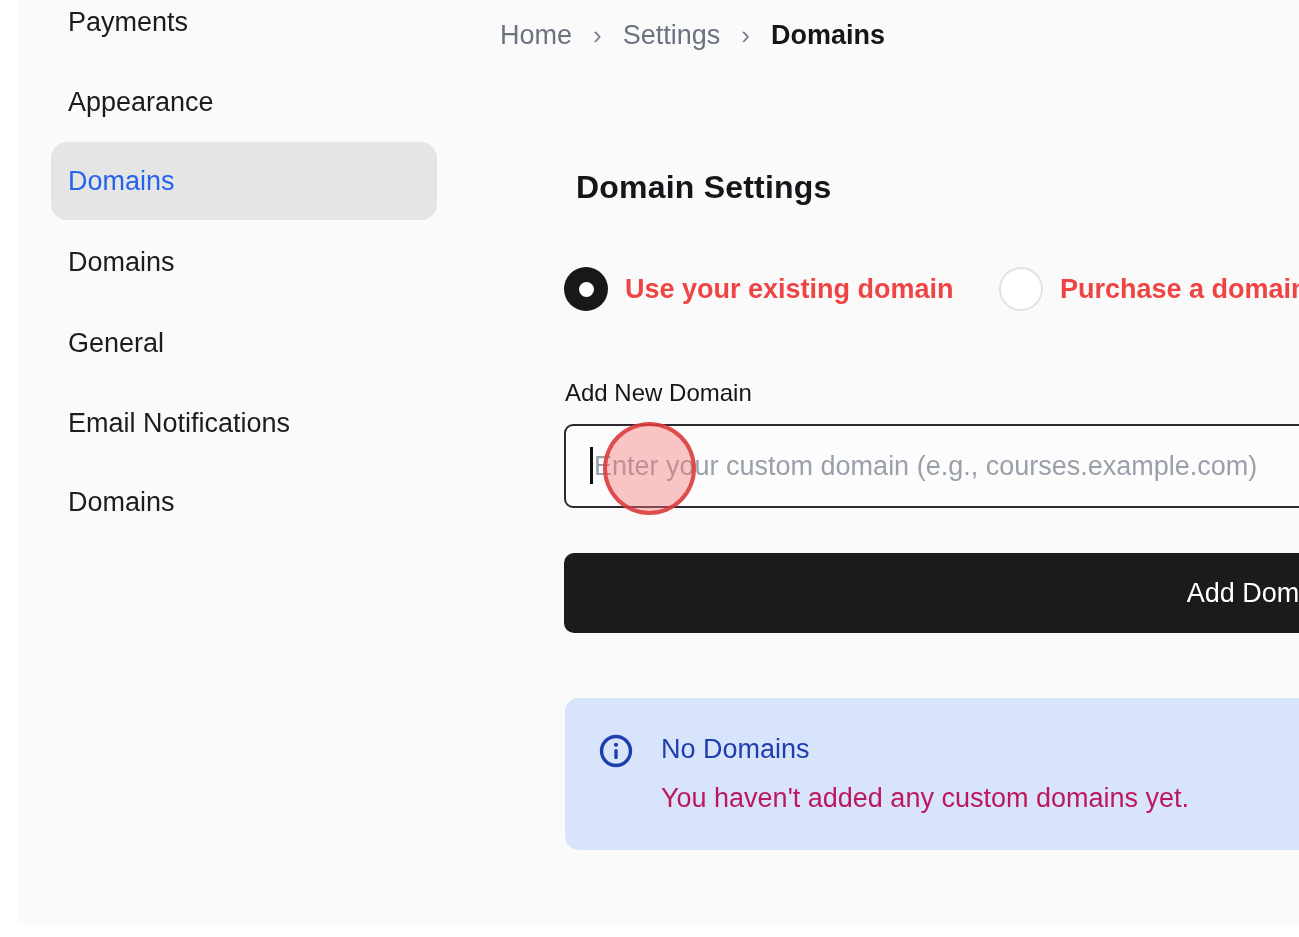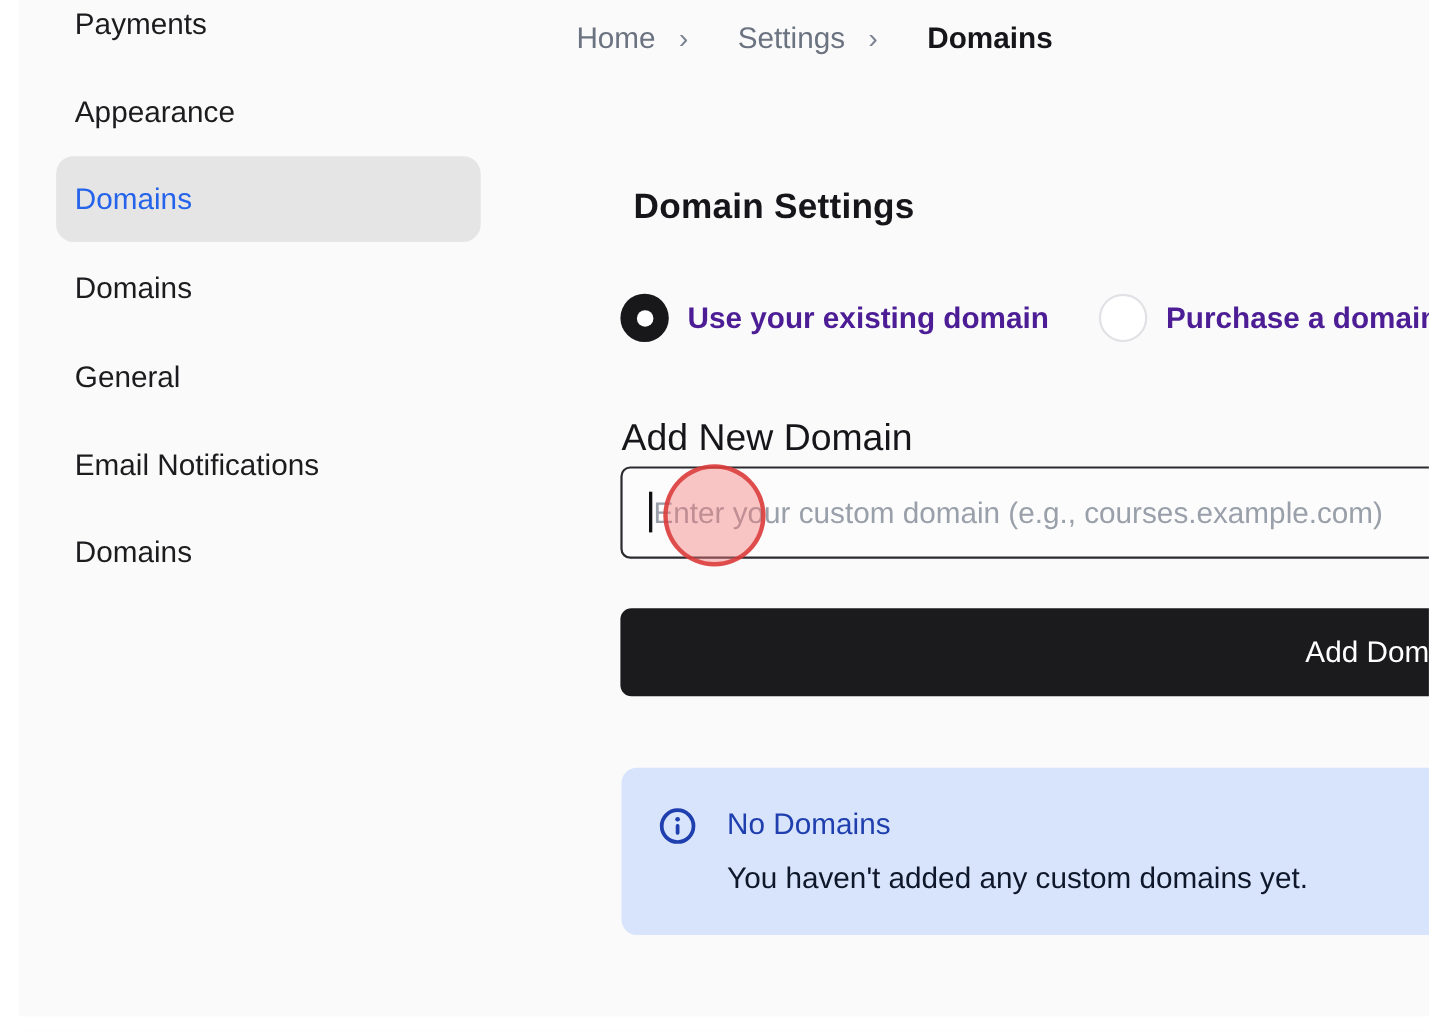--- a/index.html
+++ b/index.html
@@ -25,21 +25,21 @@
     border-radius: 16px; cursor: pointer;
   }
   .side-item.active { background: #e5e5e6; color: #2563eb; }
 
   
   .breadcrumb {
     position: absolute; left: 500px; top: 16px; height: 38px;
     display: flex; align-items: center; gap: 21px;
     font-size: 27px; z-index: 2; white-space: nowrap;
   }
-  .crumb { color: #6b7280; cursor: pointer; margin-left: 24px; }
+  .crumb { color: #6b7280; cursor: pointer; }
   .crumb-sep { color: #7b8290; font-size: 26px; }
   .crumb.current { color: #16161a; font-weight: 600; cursor: default; }
 
   
   .content { position: absolute; left: 564px; top: 0; width: 1394px; z-index: 1; }
 
   .page-title {
     position: absolute; left: 1px; top: 158px;
     font-size: 32px; font-weight: 700; color: #16161a; margin: 11px;
     letter-spacing: 0.2px;
@@ -52,25 +52,25 @@
   .radio-circle {
     width: 44px; height: 44px; border-radius: 50%;
     box-sizing: border-box; flex: 0 0 auto;
     display: flex; align-items: center; justify-content: center;
   }
   .radio-circle.selected { background: #18181b; }
   .radio-circle.selected::after {
     content: ""; width: 15px; height: 15px; border-radius: 50%; background: #ffffff;
   }
   .radio-circle.unselected { background: #ffffff; border: 2px solid #e2e2e6; }
-  .radio-label { font-size: 27px; font-weight: 600; color: #4c1d95; white-space: nowrap; }
+  .radio-label { font-size: 27px; font-weight: 600; color: #ef4444; white-space: nowrap; }
 
   .field-label {
     position: absolute; left: 1px; top: 379px;
-    font-size: 34px; font-weight: 500; color: #16161a;
+    font-size: 24px; font-weight: 500; color: #16161a;
   }
 
   .domain-input {
     position: absolute; left: 0; top: 424px;
     width: 1394px; height: 84px; box-sizing: border-box;
     border: 2px solid #2b2b30; border-radius: 9px;
     background: #fcfcfc;
     padding: 0 0 0 28px;
     font-family: "Liberation Sans", sans-serif;
     font-size: 27px; color: #16161a;
@@ -97,21 +97,21 @@
     width: 1394px; height: 152px;
     background: #d7e4fc; border-radius: 14px;
   }
   .info-icon { position: absolute; left: 34px; top: 36px; width: 34px; height: 34px; }
   .info-title {
     position: absolute; left: 96px; top: 36px;
     font-size: 27px; font-weight: 400; color: #1f3fae; white-space: nowrap;
   }
   .info-message {
     position: absolute; left: 96px; top: 85px;
-    font-size: 27px; font-weight: 400; color: #0f172a; white-space: nowrap;
+    font-size: 27px; font-weight: 400; color: #be185d; white-space: nowrap;
   }
 
   
   .click-ring {
     position: absolute; left: 603px; top: 422px;
     width: 93px; height: 93px; border-radius: 50%;
     background: rgba(242, 120, 120, 0.42);
     border: 4px solid rgba(219, 55, 55, 0.85);
     box-sizing: border-box;
     z-index: 5; pointer-events: none;

